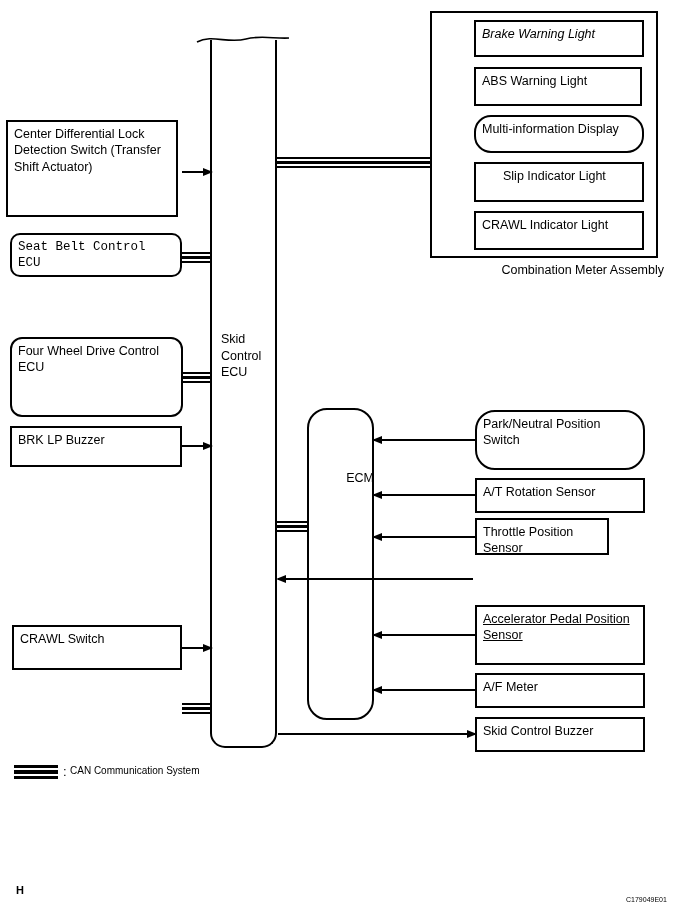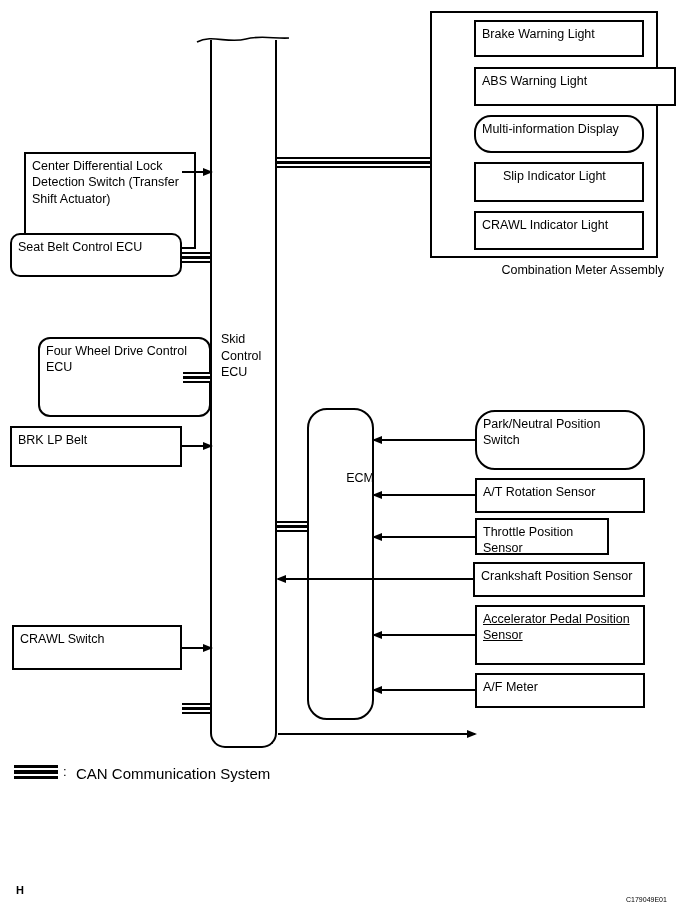--- a/index.html
+++ b/index.html
@@ -4,22 +4,22 @@
 <style>
   html,body{margin:0;padding:0;background:#fff;}
   #canvas{
     position:relative;width:683px;height:913px;background:#fff;
     font-family:"Liberation Sans", sans-serif;color:#000;overflow:hidden;
   }
   .box{
     position:absolute;box-sizing:border-box;border:2px solid #000;background:#fff;
     font-size:12.5px;line-height:1.3;padding:4px 6px;z-index:1;
   }
-  .r10{border-radius:10px;}
-  .r12{border-radius:12px;margin-left:28px;}
+  .r10{border-radius:10px;font-family:Liberation Mono, monospace;}
+  .r12{border-radius:12px;}
   .wire{position:absolute;height:1.5px;background:#000;z-index:3;}
   .arrow-right::after{
     content:'';position:absolute;right:-2px;top:50%;transform:translateY(-50%);
     border-left:10px solid #000;border-top:4.5px solid transparent;border-bottom:4.5px solid transparent;
   }
   .arrow-left::before{
     content:'';position:absolute;left:-2px;top:50%;transform:translateY(-50%);
     border-right:10px solid #000;border-top:4.5px solid transparent;border-bottom:4.5px solid transparent;
   }
   .can-line{
@@ -48,56 +48,56 @@
   }
   #ecm-label{
     position:absolute;left:307px;top:471px;width:67px;text-align:right;font-size:12.5px;z-index:2;
   }
   #legend{position:absolute;left:14px;top:764px;height:16px;z-index:2;}
   .legend-symbol{
     position:absolute;left:0;top:1px;width:44px;height:14px;
     background:linear-gradient(to bottom,#000 0 3.2px,#fff 3.2px 5.5px,#000 5.5px 8.6px,#fff 8.6px 10.9px,#000 10.9px 14px);
   }
   .legend-colon{position:absolute;left:49px;top:0;font-size:13px;}
-  .legend-text{position:absolute;left:62px;top:1px;font-size:15px;white-space:nowrap;}
+  .legend-text{position:absolute;left:56px;top:1px;font-size:10px;white-space:nowrap;}
   #footer-h{position:absolute;left:16px;top:884px;font-size:11px;font-weight:bold;z-index:2;}
   #footer-code{position:absolute;left:626px;top:896px;font-size:7px;z-index:2;}
 </style>
 </head>
 <body>
 
 <div id="canvas">
 
   <div id="skid-column"></div>
   <svg id="column-wave" width="94" height="18" viewBox="0 0 94 18">
     <path d="M 1 12 C 16 4, 32 14, 50 9 C 64 5, 80 9, 93 8" fill="none" stroke="#000" stroke-width="1.6"></path>
   </svg>
   <div id="skid-column-label">Skid Control ECU</div>
 
-  <div class="box" style="left:24px;top:120px;width:172px;height:97px;margin-top:32px;">
+  <div class="box" style="left:6px;top:120px;width:172px;height:97px;">
     <span>Center Differential Lock Detection Switch (Transfer Shift Actuator)</span>
   </div>
   <div class="box r10" style="left:10px;top:233px;width:172px;height:44px;">
     <span>Seat Belt Control ECU</span>
   </div>
   <div class="box r12" style="left:10px;top:337px;width:173px;height:80px;">
     <span>Four Wheel Drive Control ECU</span>
   </div>
   <div class="box" style="left:10px;top:426px;width:172px;height:41px;">
-    <span>BRK LP Belt</span>
+    <span>BRK LP Buzzer</span>
   </div>
   <div class="box" style="left:12px;top:625px;width:170px;height:45px;">
     <span>CRAWL Switch</span>
   </div>
 
   <div id="combo-outer"></div>
-  <div class="box" style="left:474px;top:20px;width:170px;height:37px;">
+  <div class="box" style="left:474px;top:20px;width:170px;height:37px;font-style:italic;">
     <span>Brake Warning Light</span>
   </div>
-  <div class="box" style="left:474px;top:67px;width:202px;height:39px;">
+  <div class="box" style="left:474px;top:67px;width:168px;height:39px;">
     <span>ABS Warning Light</span>
   </div>
   <div class="box" style="left:474px;top:115px;width:170px;height:38px;border-radius:17px;">
     <span>Multi-information Display</span>
   </div>
   <div class="box" style="left:474px;top:162px;width:170px;height:40px;padding-left:27px;">
     <span>Slip Indicator Light</span>
   </div>
   <div class="box" style="left:474px;top:211px;width:170px;height:39px;">
     <span>CRAWL Indicator Light</span>
@@ -109,28 +109,28 @@
 
   <div class="box" style="left:475px;top:410px;width:170px;height:60px;border-radius:20px;">
     <span>Park/Neutral Position Switch</span>
   </div>
   <div class="box" style="left:475px;top:478px;width:170px;height:35px;">
     <span>A/T Rotation Sensor</span>
   </div>
   <div class="box" style="left:475px;top:518px;width:134px;height:37px;">
     <span>Throttle Position Sensor</span>
   </div>
-  <div class="box" style="left:473px;top:562px;width:172px;height:35px;">
-    <span>Crankshaft Position Sensor</span>
-  </div>
   <div class="box" style="left:475px;top:605px;width:170px;height:60px;text-decoration:underline;">
     <span>Accelerator Pedal Position Sensor</span>
   </div>
   <div class="box" style="left:475px;top:673px;width:170px;height:35px;">
     <span>A/F Meter</span>
+  </div>
+  <div class="box" style="left:475px;top:717px;width:170px;height:35px;">
+    <span>Skid Control Buzzer</span>
   </div>
 
   <div class="wire arrow-right" style="left:182px;top:171px;width:29px;"></div>
   <div class="wire arrow-right" style="left:182px;top:445px;width:29px;"></div>
   <div class="wire arrow-right" style="left:182px;top:647px;width:29px;"></div>
   <div class="wire arrow-left" style="left:374px;top:439px;width:101px;"></div>
   <div class="wire arrow-left" style="left:374px;top:494px;width:101px;"></div>
   <div class="wire arrow-left" style="left:374px;top:536px;width:101px;"></div>
   <div class="wire arrow-left" style="left:278px;top:578px;width:195px;"></div>
   <div class="wire arrow-left" style="left:374px;top:634px;width:101px;"></div>

